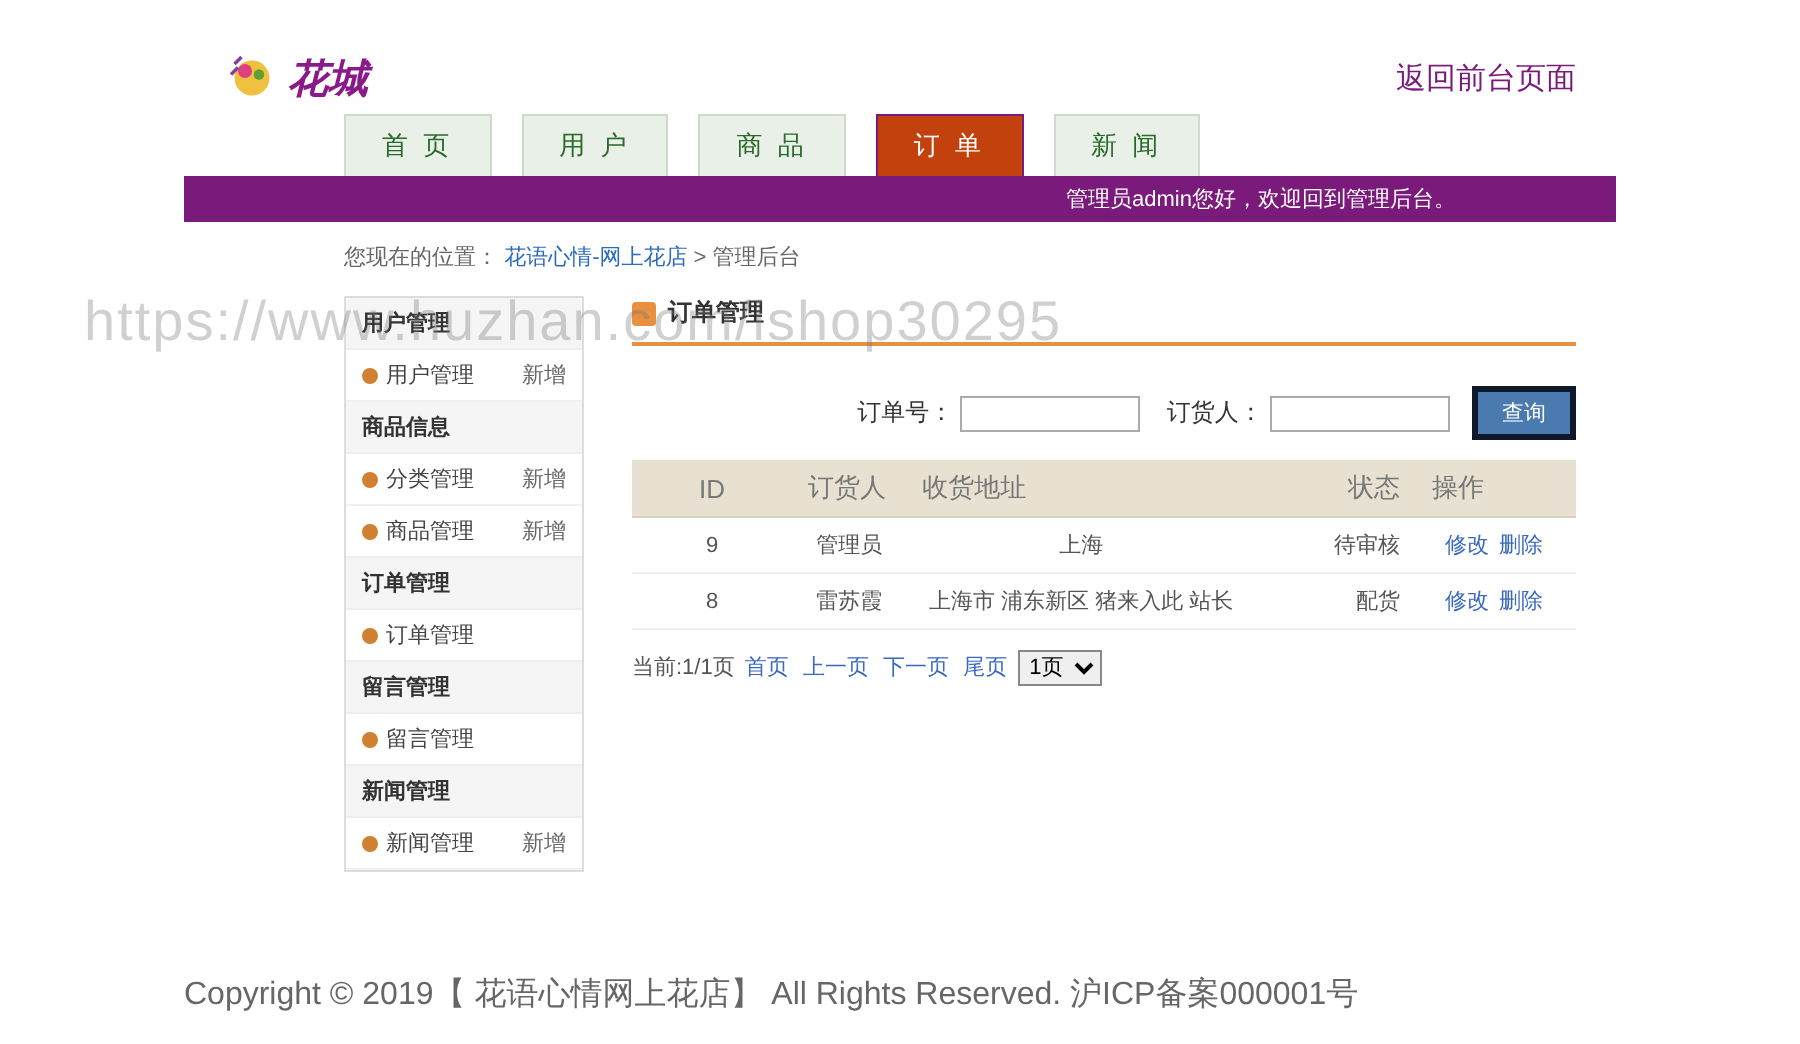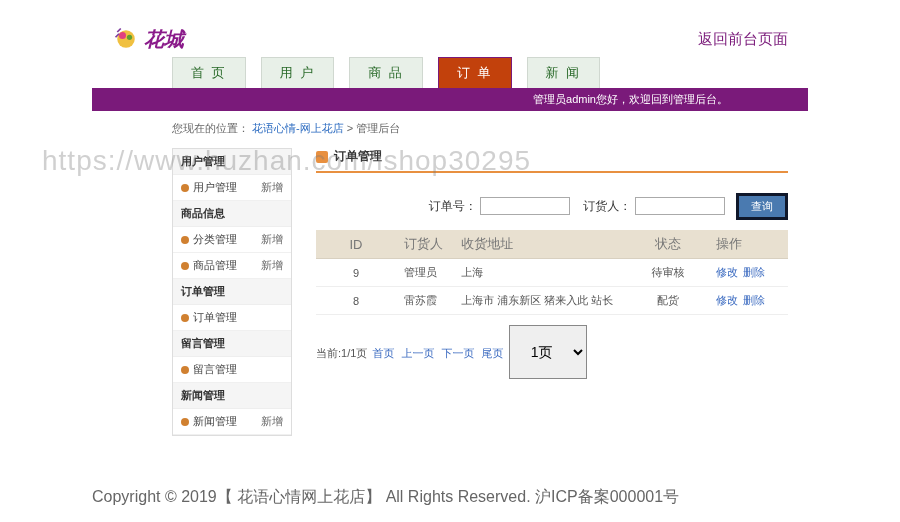--- a/index.html
+++ b/index.html
@@ -29,27 +29,27 @@
     .content-title { display: flex; align-items: center; gap: 6px; padding-bottom: 6px; border-bottom: 2px solid #e89040; margin-bottom: 14px; }
     .title-icon { width: 12px; height: 12px; background: #e89040; border-radius: 2px; display: inline-block; }
     .content-title span { font-weight: bold; color: #333; font-size: 12px; }
     .search-bar { text-align: right; padding: 6px 0 10px; }
     .search-bar label { margin-left: 10px; }
     .search-bar input { border: 1px solid #aaa; padding: 2px 4px; width: 90px; font-size: 11px; }
     .search-btn { background: #4a7ab0; color: #fff; border: 3px solid #0f172a; padding: 3px 12px; cursor: pointer; font-size: 11px; margin-left: 8px; }
     .table { width: 100%; border-collapse: collapse; }
     .table th { background: #e8e0d0; padding: 5px 8px; text-align: left; color: #777; font-weight: normal; font-size: 13px; border-bottom: 1px solid #d8d0c0; }
     .table th:first-child, .table td:first-child { text-align: center; width: 80px; }
-    .table td { padding: 6px 8px; border-bottom: 1px solid #eee; font-size: 11px; color: #555; }
-    .table .status-col { width: 80px; text-align: center; }
+    .table td { padding: 6px 8px; border-bottom: 1px solid #eee; font-size: 11px; color: #555; text-align: center; }
+    .table .status-col { width: 80px; text-align: right; }
     .table .action-col { width: 80px; }
     .table .action-col a { color: #3a6ac0; text-decoration: none; margin-right: 2px; }
     .pager { padding: 10px 0; font-size: 11px; color: #555; }
     .pager a { color: #3a6ac0; text-decoration: none; margin: 0 2px; }
-    .pager select { border: 1px solid #888; padding: 17px; font-size: 14px; }
+    .pager select { border: 1px solid #888; padding: 1px; font-size: 11px; }
     .footer { padding: 30px 0 20px; color: #666; font-size: 16px; border-top: 1px solid transparent; margin-top: 20px; }
     .watermark { position: absolute; top: 145px; left: 30px; font-size: 28px; color: rgba(120,120,120,0.35); font-family: Liberation Sans, sans-serif; letter-spacing: 1px; pointer-events: none; z-index: 100; margin-left: 12px; }
   </style>
 </head>
 <body>
 
 <div class="container">
   <div class="header">
     <div class="logo">
       <svg class="logo-icon" viewBox="0 0 32 32">

